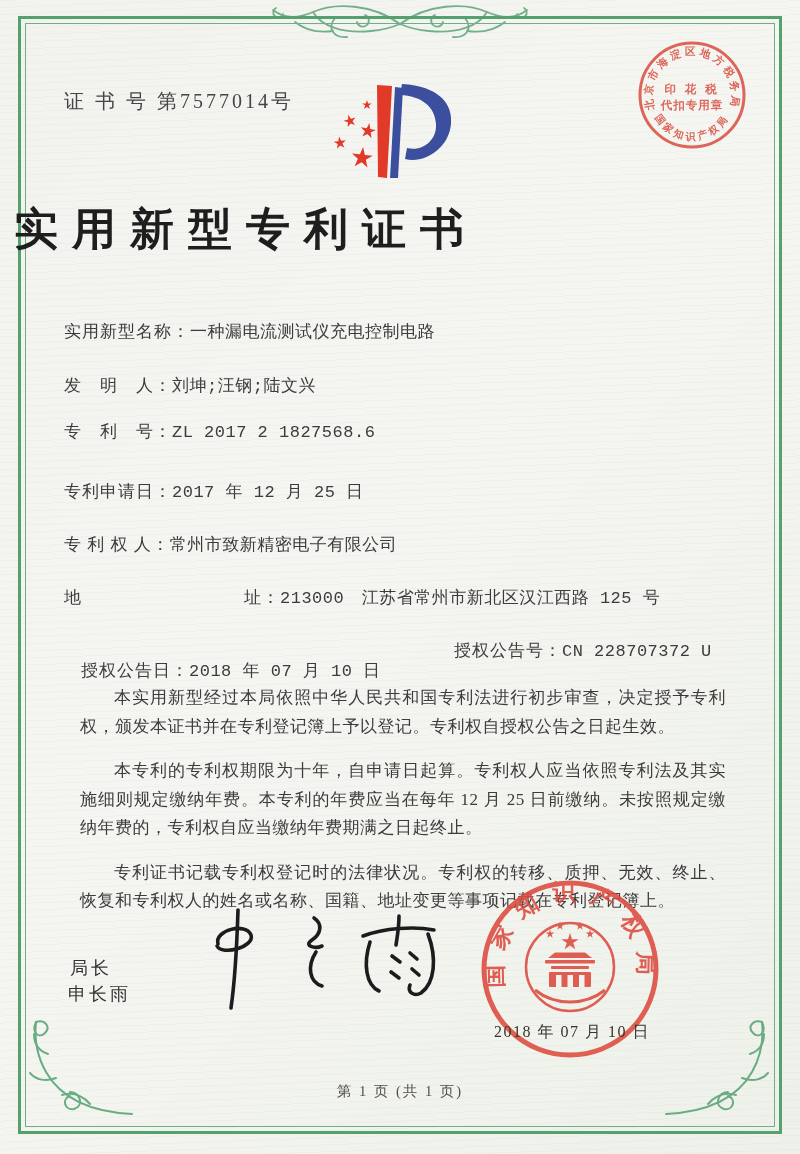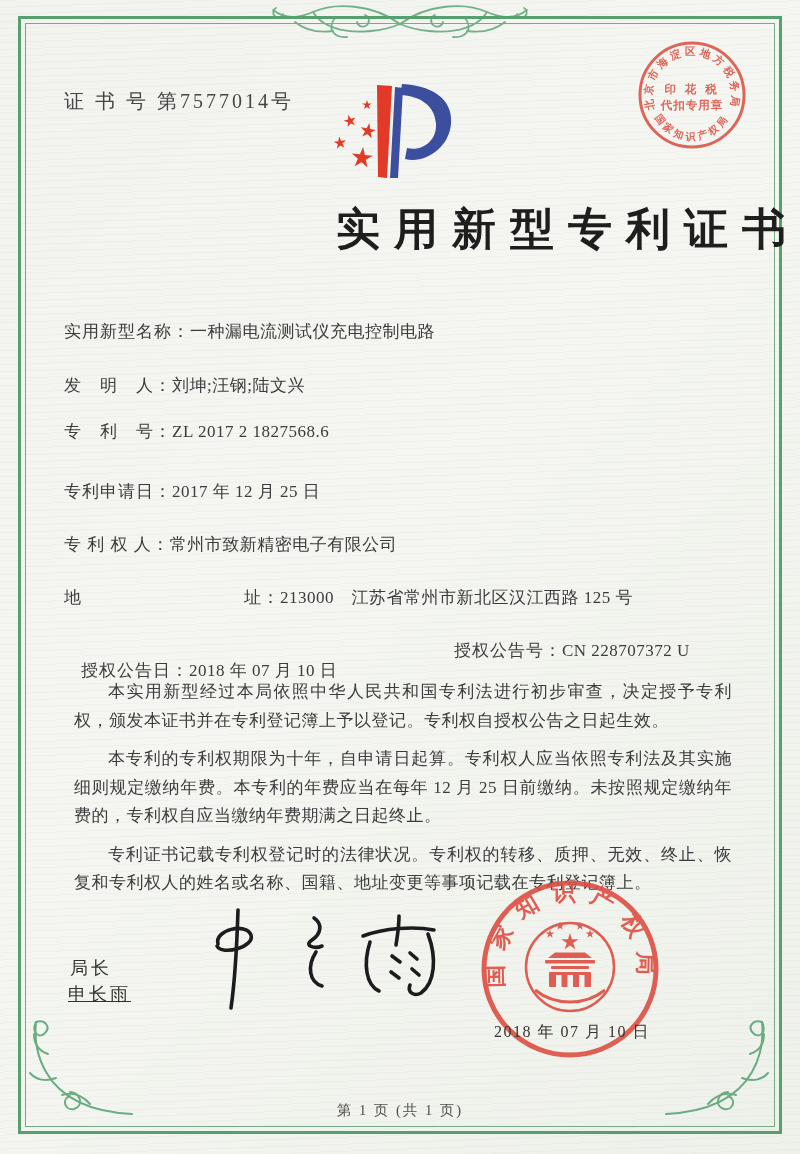--- a/index.html
+++ b/index.html
@@ -25,55 +25,55 @@
     border:1px solid #72ad87;
   }
   .cert-no{
     position:absolute;left:64px;top:88px;
     font-size:20px;color:#454545;letter-spacing:3px;
   }
   .logo{position:absolute;left:305px;top:64px;width:190px;height:140px;}
   .tax-stamp{position:absolute;left:626px;top:30px;width:146px;height:146px;}
   .main-title{
     position:absolute;left:0;top:200px;width:800px;
-    text-align:right;font-size:44px;font-weight:700;color:#1e1e1e;
+    text-align:left;font-size:44px;font-weight:700;color:#1e1e1e;
     letter-spacing:14px;text-indent:14px;
   }
   .row{
     position:absolute;left:64px;width:690px;
     font-size:17px;color:#3c3b3d;white-space:pre;
   }
   .row .lbl{letter-spacing:1px;}
-  .row .val{letter-spacing:0.5px;}
+  .row .val{letter-spacing:0.5px;font-family:Liberation Mono, monospace;}
   .r0{top:320px}.r1{top:374px}.r2{top:420px}.r3{top:480px}.r4{top:533px}.r5{top:586px}
   .grant-row{top:639px}
   .grant-no{position:absolute;left:390px;top:0;}
   .paras{
     position:absolute;left:64px;top:668px;width:678px;
     font-size:17px;line-height:28.5px;color:#3c3b3d;
     text-align:justify;letter-spacing:0.5px;
   }
-  .paras p{margin:10px;text-indent:2em;}
+  .paras p{margin:16px;text-indent:2em;}
   .sig-title{
     position:absolute;left:70px;top:940px;font-size:18px;color:#333;
     font-family:"Liberation Sans","DejaVu Sans",sans-serif;letter-spacing:3px;margin-top:16px;
   }
   .sig-name{
     position:absolute;left:68px;top:982px;font-size:18px;color:#333;
-    font-family:"Liberation Sans","DejaVu Sans",sans-serif;letter-spacing:3px;text-decoration:underline;
+    font-family:"Liberation Sans","DejaVu Sans",sans-serif;letter-spacing:3px;
   }
   .signature{position:absolute;left:188px;top:898px;width:270px;height:128px;}
   .seal{position:absolute;left:473px;top:866px;width:235px;height:210px;}
   .seal-date{
     position:absolute;left:494px;top:1022px;width:200px;
     font-size:16px;color:#38342f;letter-spacing:1.5px;white-space:pre;
   }
   .footer{
     position:absolute;left:0;top:1082px;width:800px;text-align:center;
-    font-size:14.5px;color:#4f4f4f;letter-spacing:2px;white-space:pre;margin-top:19px;
+    font-size:14.5px;color:#4f4f4f;letter-spacing:2px;white-space:pre;
   }
   .orn-top{position:absolute;left:185px;top:0;width:430px;height:46px;}
   .orn-br{position:absolute;left:662px;top:1008px;width:120px;height:120px;}
   .orn-bl{position:absolute;left:16px;top:1008px;width:120px;height:120px;}
 </style>
 </head>
 <body>
 
 <div class="paper">
 

